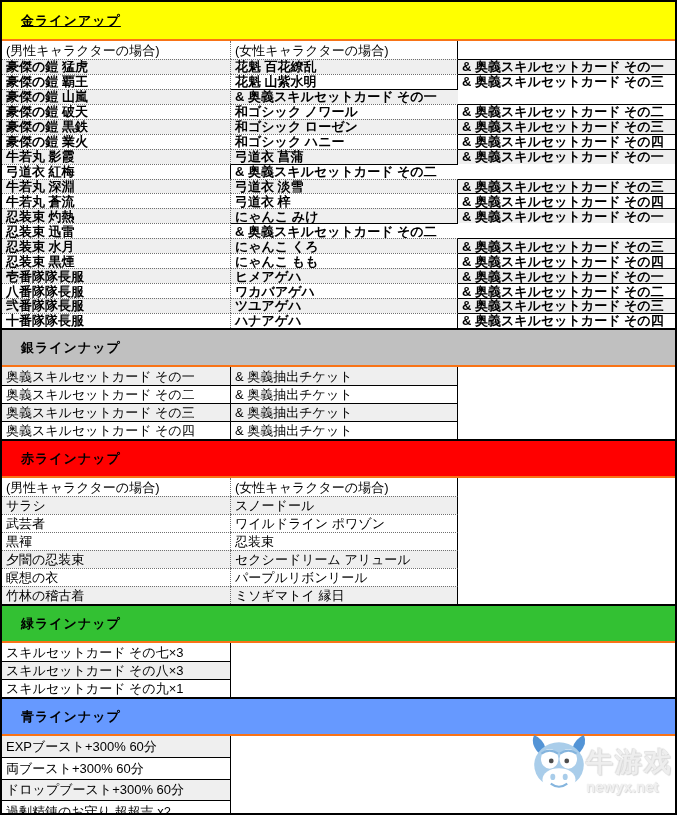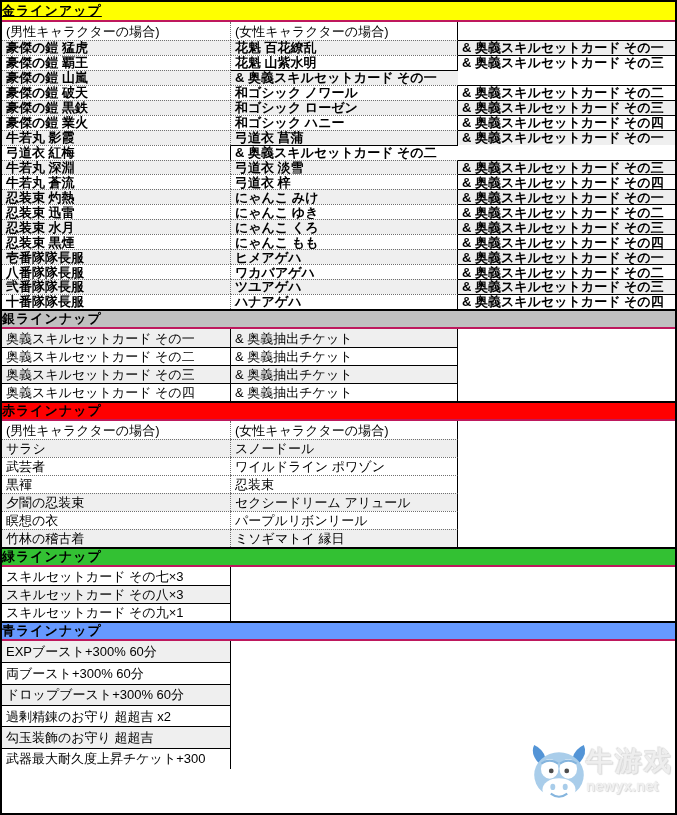--- a/index.html
+++ b/index.html
@@ -1,21 +1,21 @@
 <!DOCTYPE html>
 <html><head>
 <meta charset="utf-8">
 <style>
   * { margin:0; padding:0; box-sizing:border-box; }
   html,body { width:677px; height:815px; background:#fff; overflow:hidden;
               font-family:"Liberation Sans","DejaVu Sans",sans-serif; }
   .sheet { position:relative; width:677px; height:815px; border:2px solid #000; background:#fff; }
 
-  .band { height:20px; display:flex; align-items:center; padding-left:0;
-          border-bottom:2px solid #be185d; }
+  .band { height:39px; display:flex; align-items:center; padding-left:19px;
+          border-bottom:2px solid #f97316; }
   .band.mid { border-top:2px solid #000; }
   .band .title { font-size:13px; font-weight:bold; color:#000; letter-spacing:1px; }
   .band .title.underline { text-decoration:underline; }
 
   .row { display:grid; }
   .g3 { grid-template-columns:229px 227px 1fr;border-radius:8px; }
   .g2 { grid-template-columns:229px 1fr; }
   .colhead { height:18px; }
 
   .rows { display:flex; flex-direction:column; }
@@ -27,22 +27,22 @@
   .rows-blue   { height:128px; }
 
   .cell { font-size:13px; color:#000; display:flex; align-items:center;
           padding-left:4px; white-space:nowrap; overflow:hidden; line-height:1; }
   .br-dot { border-right:1px dotted #707070; }
   .br-sol { border-right:1px solid #000; }
   .bt-dot { border-top:1px dotted #707070; }
   .bt-sol { border-top:1px solid #000; }
   .shade  { background:var(--alt,#EFEFEF); }
 
-  .watermark { position:absolute; right:2px; bottom:8px; display:flex;
-               align-items:flex-start; opacity:0.95; pointer-events:none; }
+  .watermark { position:absolute; right:2px; bottom:18px; display:flex;
+               align-items:flex-end; opacity:0.95; pointer-events:none; }
   .wm-text { margin-left:-4px; }
   .wm-brand { font-size:27px; font-weight:bold; letter-spacing:2px;
               color:rgba(245,245,245,0.85);
               text-shadow:0 0 1px #c9c9c9, 1px 1px 1px #d8d8d8, -1px -1px 1px #e2e2e2; }
   .wm-site  { font-size:15px; font-weight:bold; margin-top:-2px;
               color:rgba(245,245,245,0.9);
               text-shadow:0 0 1px #c9c9c9, 1px 1px 1px #d8d8d8; }
 </style>
 </head>
 <body style="--alt: #EFEFEF;">
@@ -106,21 +106,20 @@
         <div class="cell br-sol bt-dot">弓道衣 梓</div>
         <div class="cell bt-sol">&amp; 奥義スキルセットカード その四</div>
       </div>
       <div class="row g3">
         <div class="cell br-dot bt-dot shade">忍装束 灼熱</div>
         <div class="cell br-sol bt-dot shade">にゃんこ みけ</div>
         <div class="cell bt-sol shade">&amp; 奥義スキルセットカード その一</div>
       </div>
       <div class="row g3">
         <div class="cell br-dot bt-dot">忍装束 迅雷</div>
-        <div class="cell br-sol bt-dot">にゃんこ ゆき</div>
         <div class="cell bt-sol">&amp; 奥義スキルセットカード その二</div>
       </div>
       <div class="row g3">
         <div class="cell br-dot bt-dot shade">忍装束 水月</div>
         <div class="cell br-sol bt-dot shade">にゃんこ くろ</div>
         <div class="cell bt-sol shade">&amp; 奥義スキルセットカード その三</div>
       </div>
       <div class="row g3">
         <div class="cell br-dot bt-dot">忍装束 黒煙</div>
         <div class="cell br-sol bt-dot">にゃんこ もも</div>

